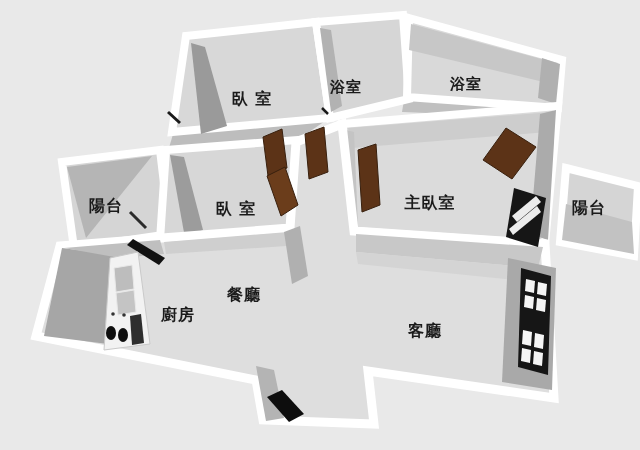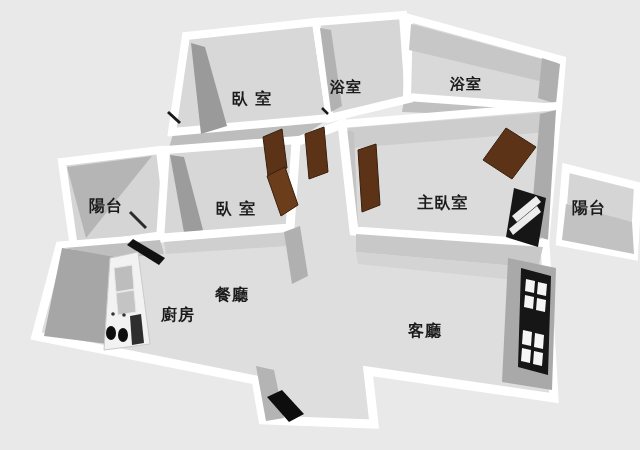--- a/index.html
+++ b/index.html
@@ -124,18 +124,18 @@
     </g>
 
     <polygon points="267,397 282,390 304,414 289,422" fill="#0d0d0d"></polygon>
   </svg>
 
   <div class="room-label" style="left:252px;top:99px;">臥 室</div>
   <div class="room-label" style="left:346px;top:87px;font-size:15px;">浴室</div>
   <div class="room-label" style="left:466px;top:84px;font-size:15px;">浴室</div>
   <div class="room-label" style="left:106px;top:206px;">陽台</div>
   <div class="room-label" style="left:236px;top:209px;">臥 室</div>
-  <div class="room-label" style="left:443px;top:203px;font-family:Liberation Mono, monospace;">主臥室</div>
+  <div class="room-label" style="left:430px;top:203px;font-family:Liberation Mono, monospace;">主臥室</div>
   <div class="room-label" style="left:589px;top:208px;">陽台</div>
-  <div class="room-label" style="left:232px;top:295px;">餐廳</div>
+  <div class="room-label" style="left:244px;top:295px;">餐廳</div>
   <div class="room-label" style="left:178px;top:315px;">廚房</div>
   <div class="room-label" style="left:425px;top:331px;font-family:Liberation Serif, serif;">客廳</div>
 </div>
 
 </body></html>

